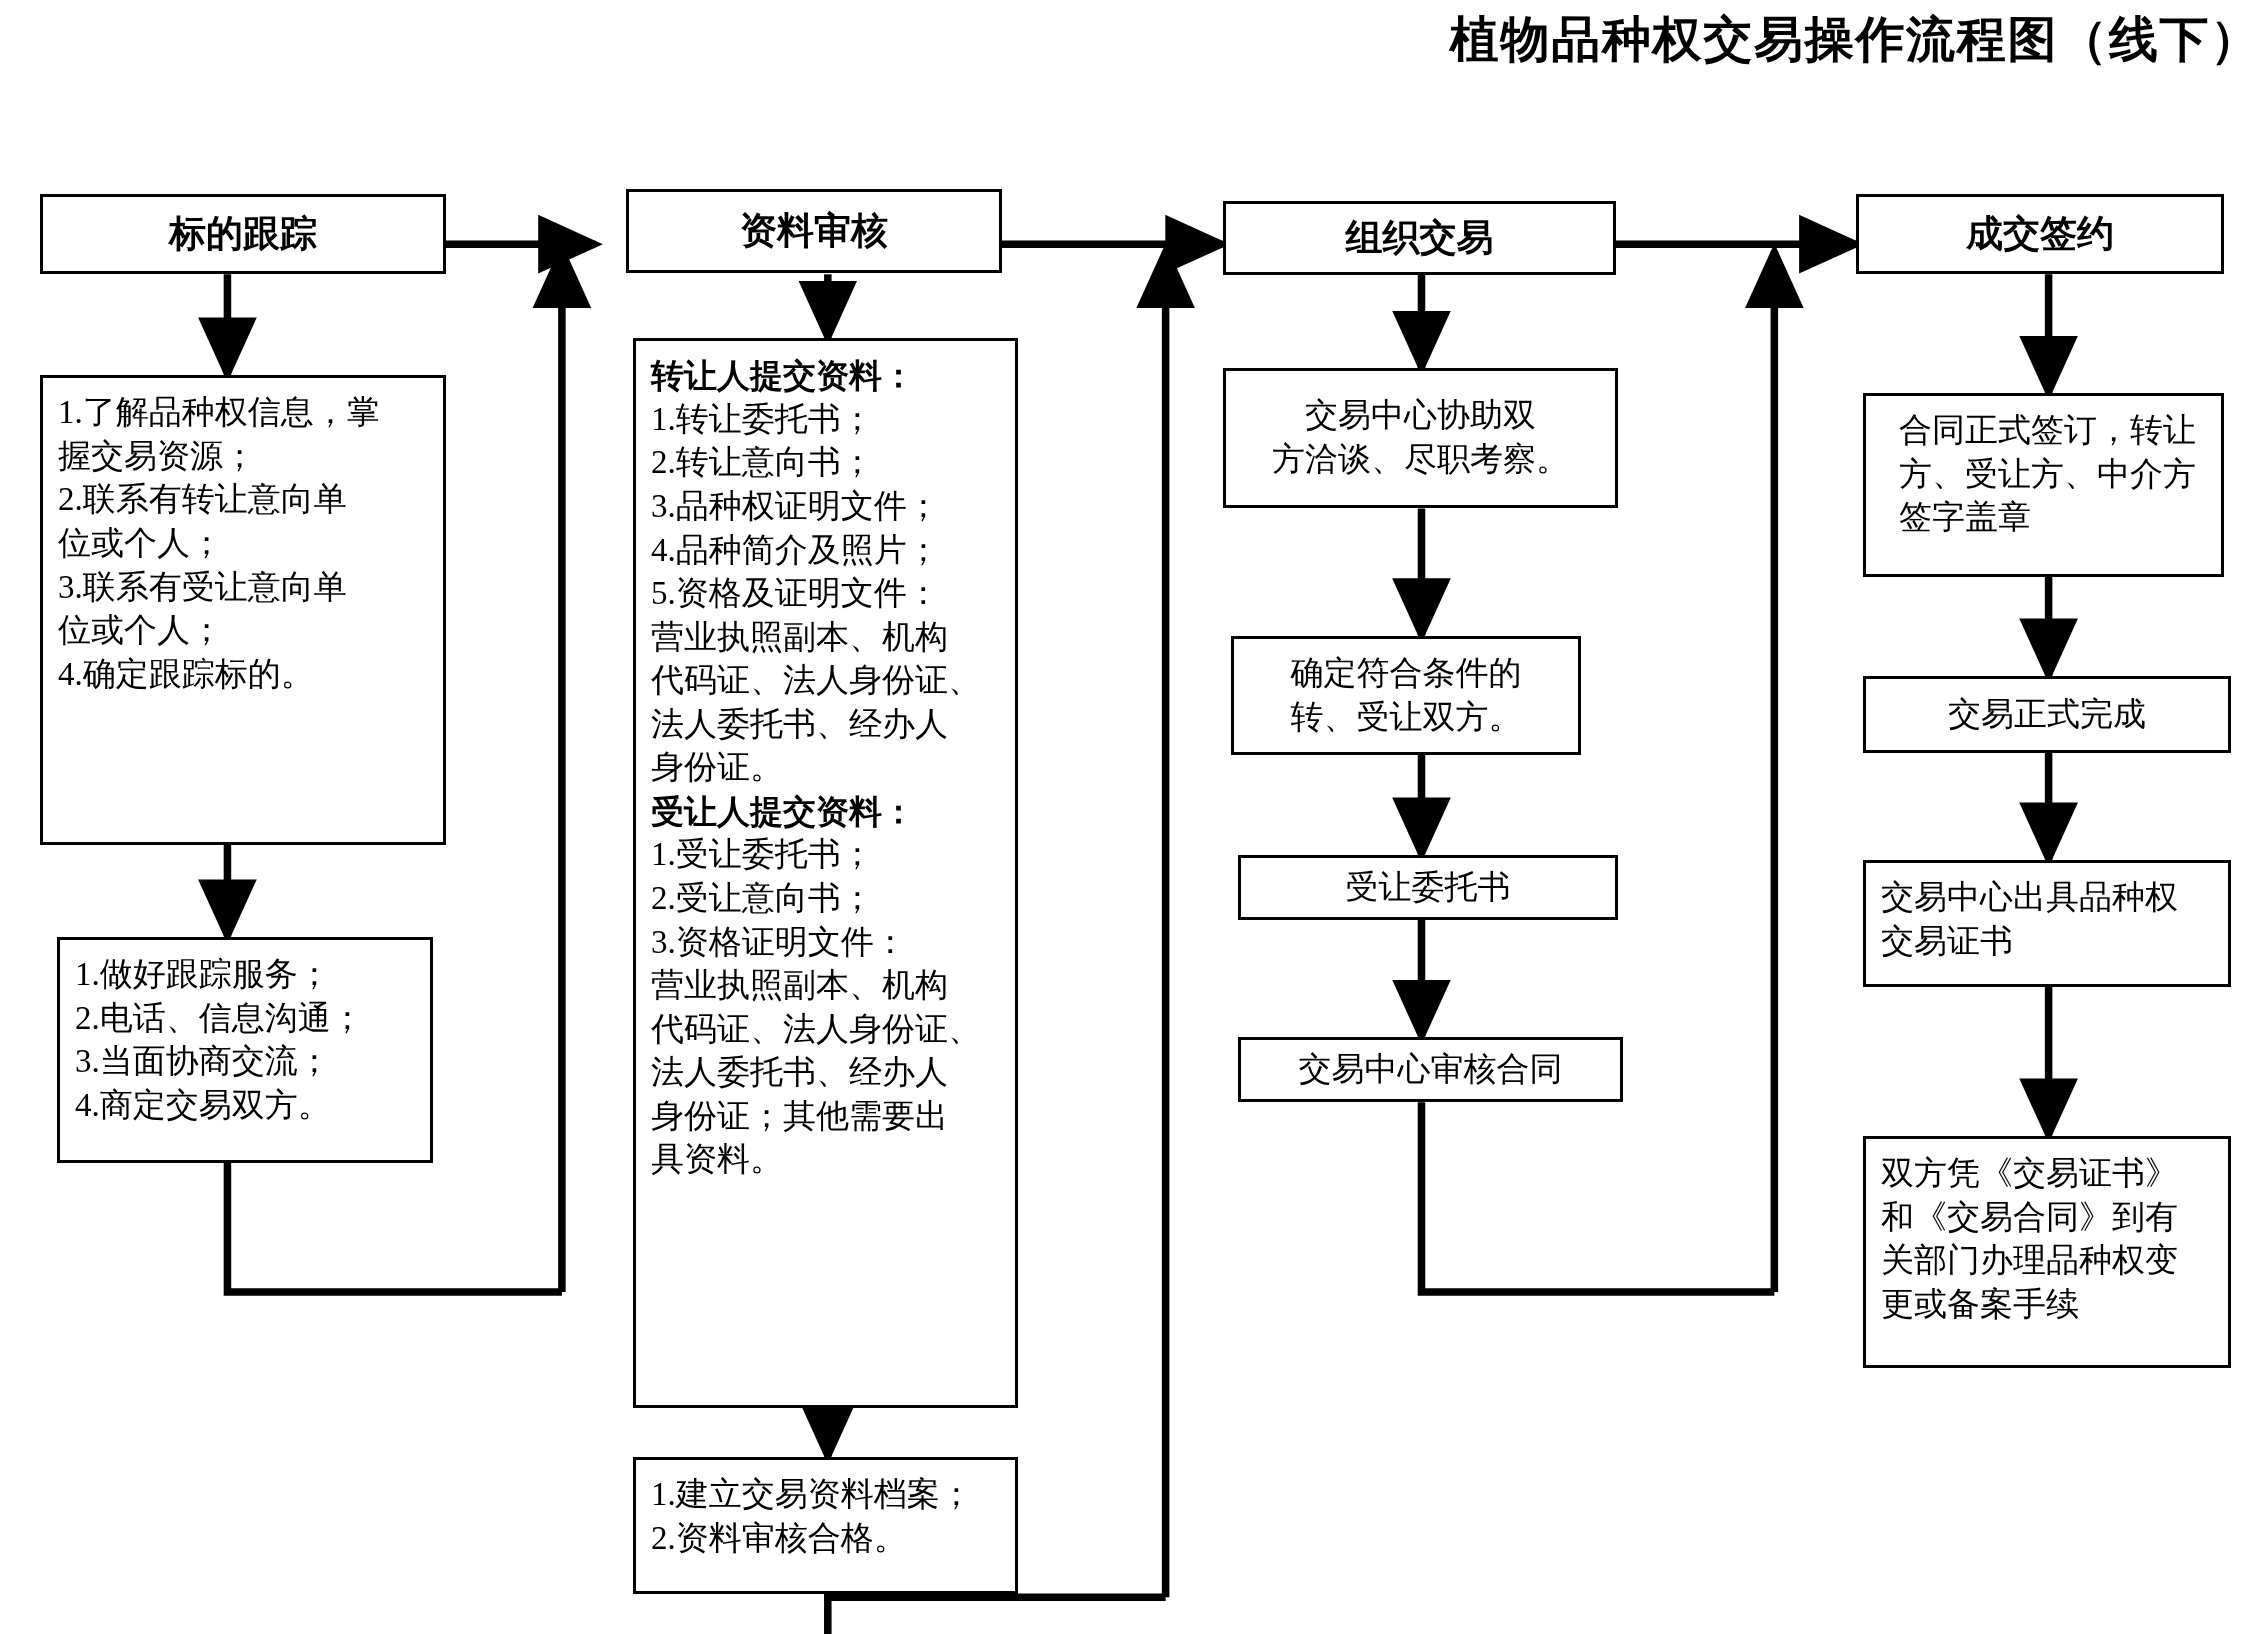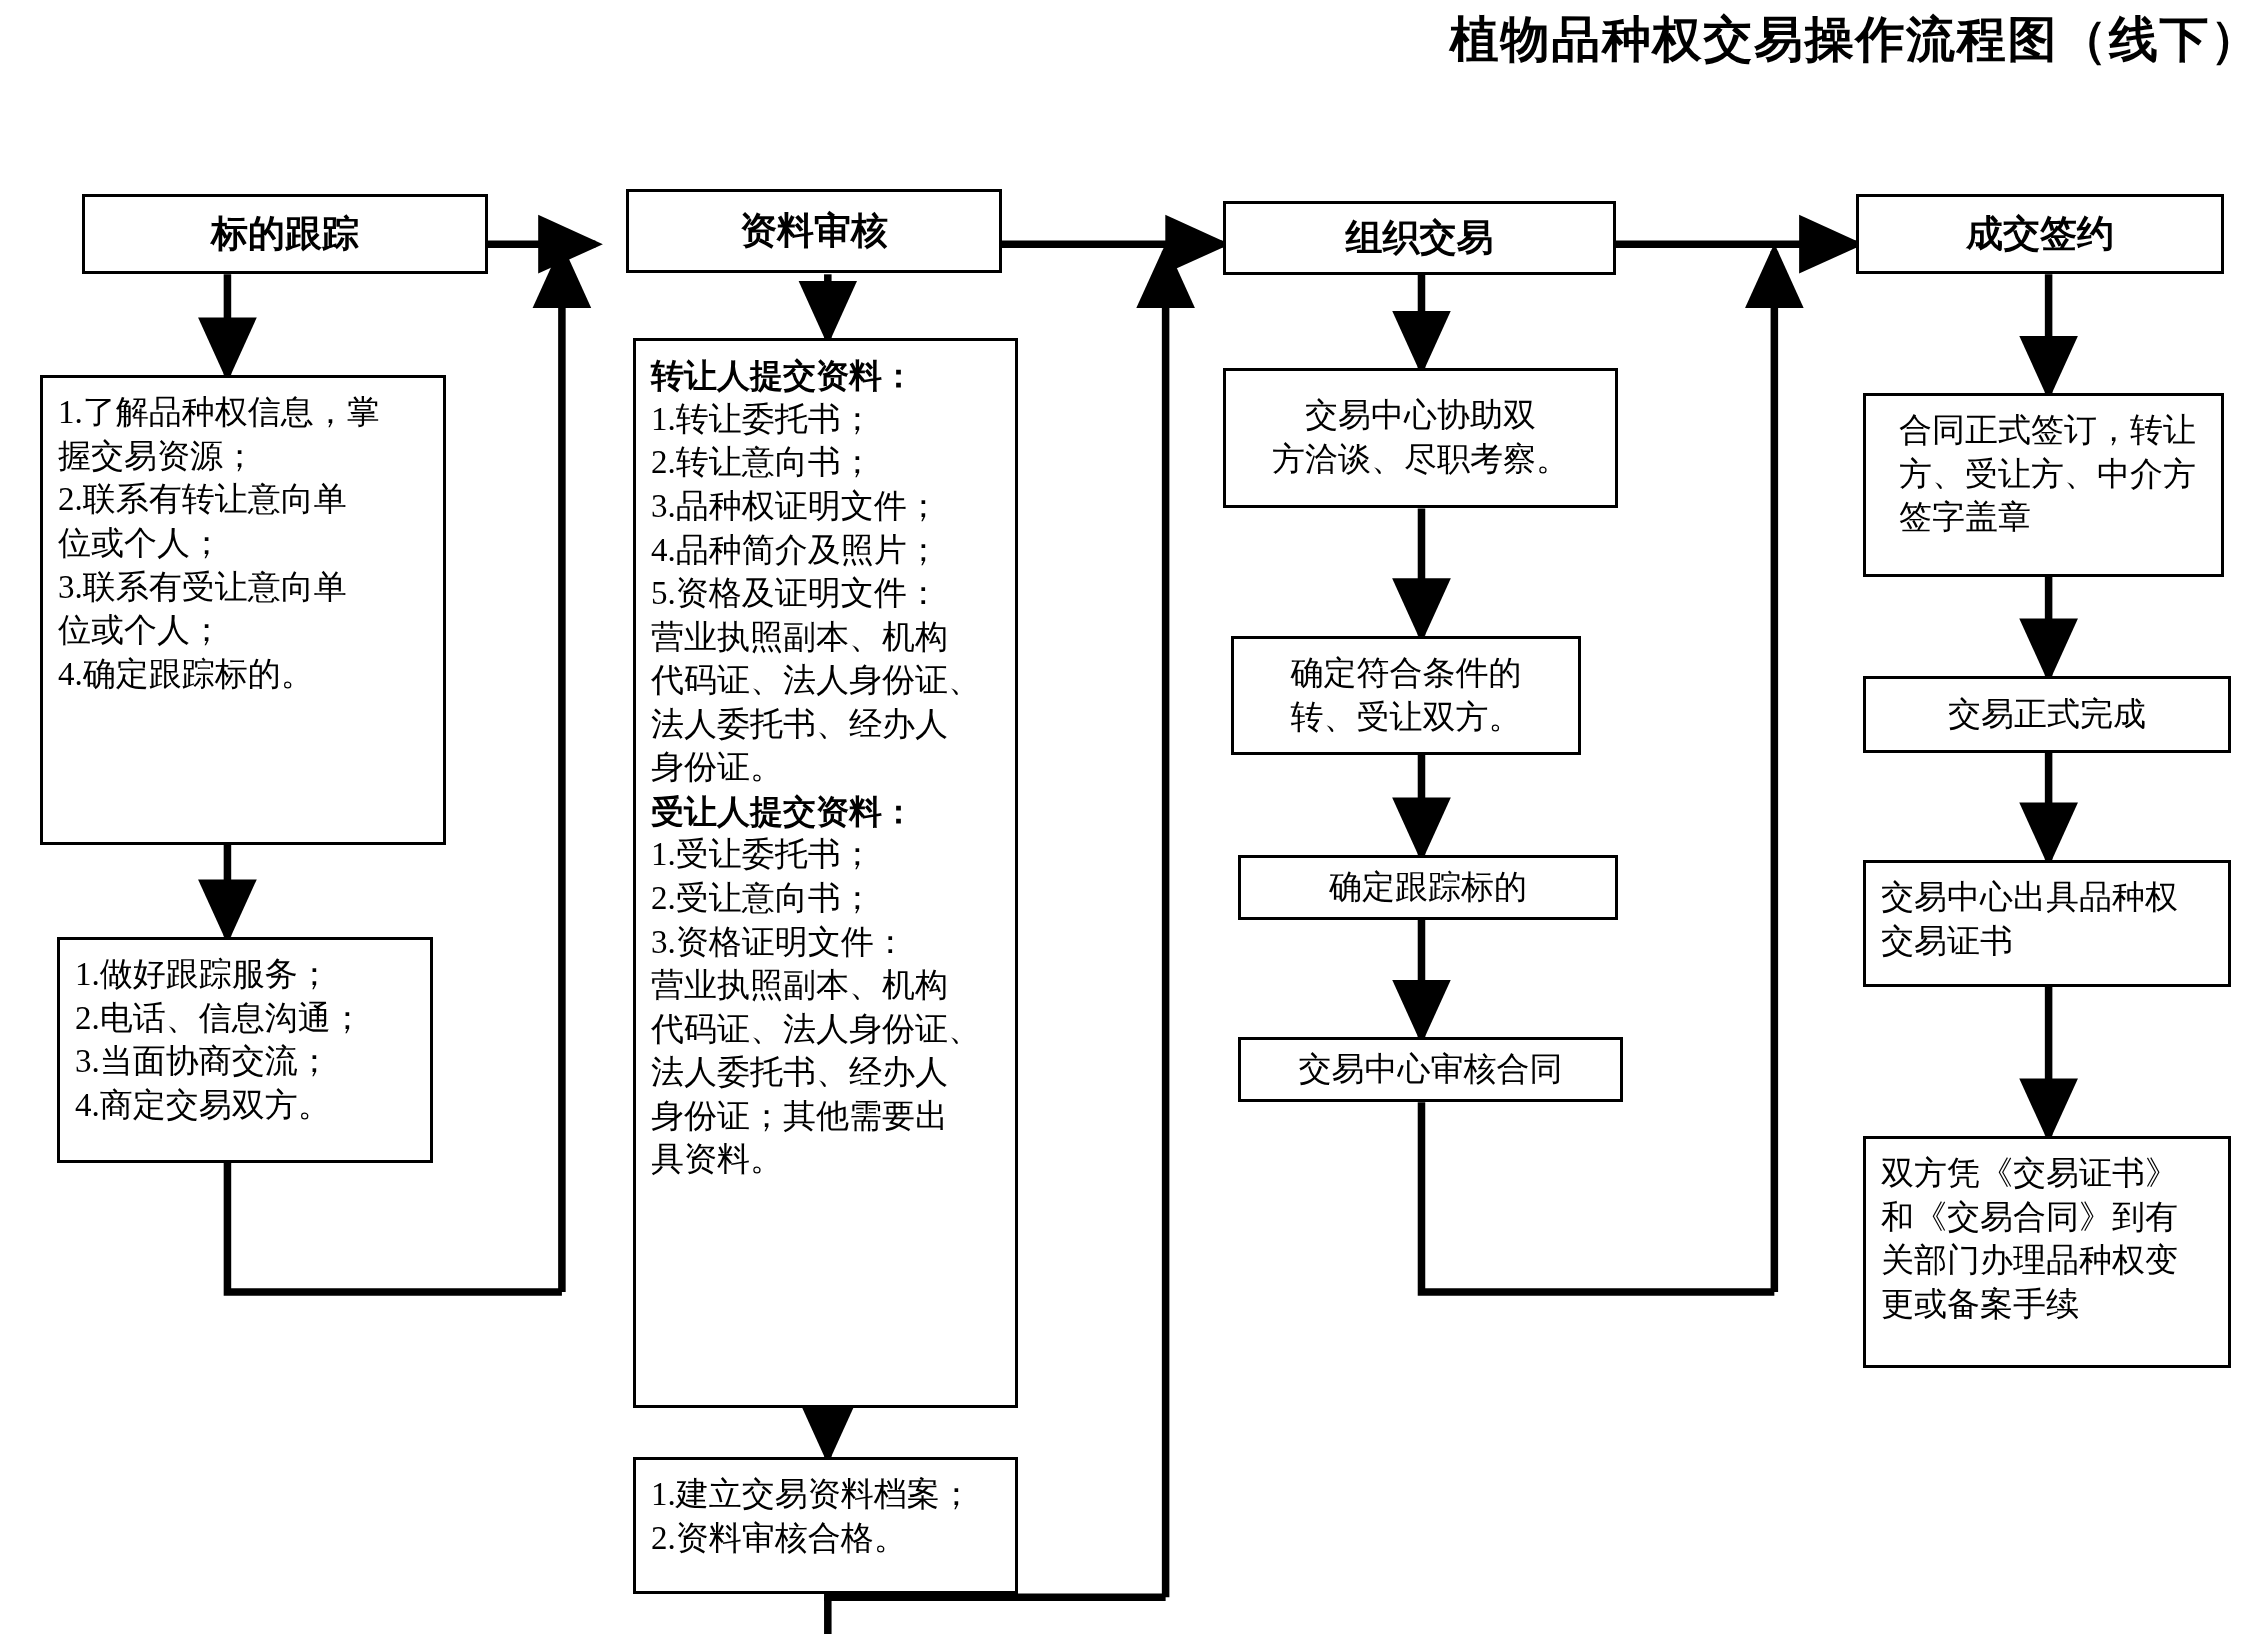--- a/index.html
+++ b/index.html
@@ -59,21 +59,21 @@
     <path d="M2122,1545 L2122,300"></path>
   </g>
   <g stroke="#000" fill="none" stroke-width="9">
     <path d="M272,1390 L272,1545 L672,1545"></path>
     <path d="M990,1910 L990,1960"></path>
     <path d="M990,1906 L990,1910 L1394,1910"></path>
     <path d="M1700,1318 L1700,1545 L2122,1545"></path>
   </g>
 </svg>
 
-<div class="node hdr" style="left:40px;top:194px;width:406px;height:80px;margin-left:42px;">
+<div class="node hdr" style="left:40px;top:194px;width:406px;height:80px;">
   <span>标的跟踪</span>
 </div>
 
 <div class="node lst" style="left:40px;top:375px;width:406px;height:470px;">
   <div class="ln">1.了解品种权信息，掌</div>
   <div class="ln">握交易资源；</div>
   <div class="ln">2.联系有转让意向单</div>
   <div class="ln">位或个人；</div>
   <div class="ln">3.联系有受让意向单</div>
   <div class="ln">位或个人；</div>
@@ -130,21 +130,21 @@
 </div>
 
 <div class="node ctr" style="left:1231px;top:636px;width:350px;height:119px;">
   <div>
     <div>确定符合条件的</div>
     <div>转、受让双方。</div>
   </div>
 </div>
 
 <div class="node ctr" style="left:1238px;top:855px;width:380px;height:65px;">
-  <span>确定跟踪标的</span>
+  <span>受让委托书</span>
 </div>
 
 <div class="node ctr" style="left:1238px;top:1037px;width:385px;height:65px;">
   <span>交易中心审核合同</span>
 </div>
 
 <div class="node hdr" style="left:1856px;top:194px;width:368px;height:80px;">
   <span>成交签约</span>
 </div>
 

